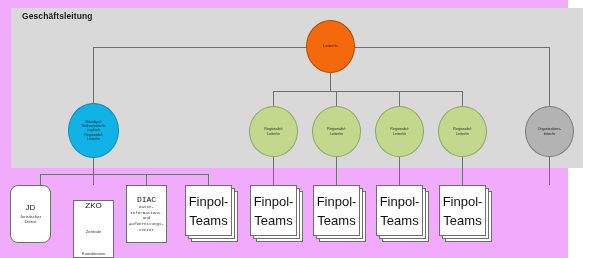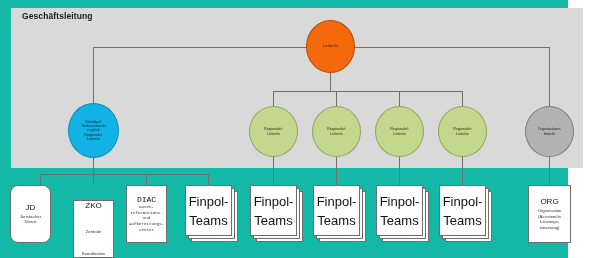--- a/index.html
+++ b/index.html
@@ -5,21 +5,21 @@
   html,body{margin:0;padding:0;}
   body{
     width:594px;height:258px;
     background:#ffffff;
     font-family:"Liberation Sans", sans-serif;
     overflow:hidden;
   }
   #chart-root{
     position:relative;
     width:568px;height:258px;
-    background:#14b8a6;
+    background:#f0abfc;
   }
 
   
   .mgmt-band{
     position:absolute;
     left:11px; top:8px;
     width:572px; height:160px;
     background:#d9d9d9;
   }
   .band-title{
@@ -246,21 +246,14 @@
     <div class="sheet s3" style="width:47px;height:51px;"></div>
     <div class="sheet s2" style="width:47px;height:51px;"></div>
     <div class="sheet s1" style="width:47px;height:51px;">
       <div>
         <span class="stack-lbl">Finpol-</span><br>
         <span class="stack-lbl">Teams</span>
       </div>
     </div>
   </div>
 
-  <div class="box" style="left:528px; top:185px; width:43px; height:58px;">
-    <span class="code">ORG</span>
-    <span class="desc">Organisation</span>
-    <span class="desc">(Assistent/in</span>
-    <span class="desc">Leistungs-</span>
-    <span class="desc">steuerung)</span>
-  </div>
 
 </div>
 
 </body></html>

